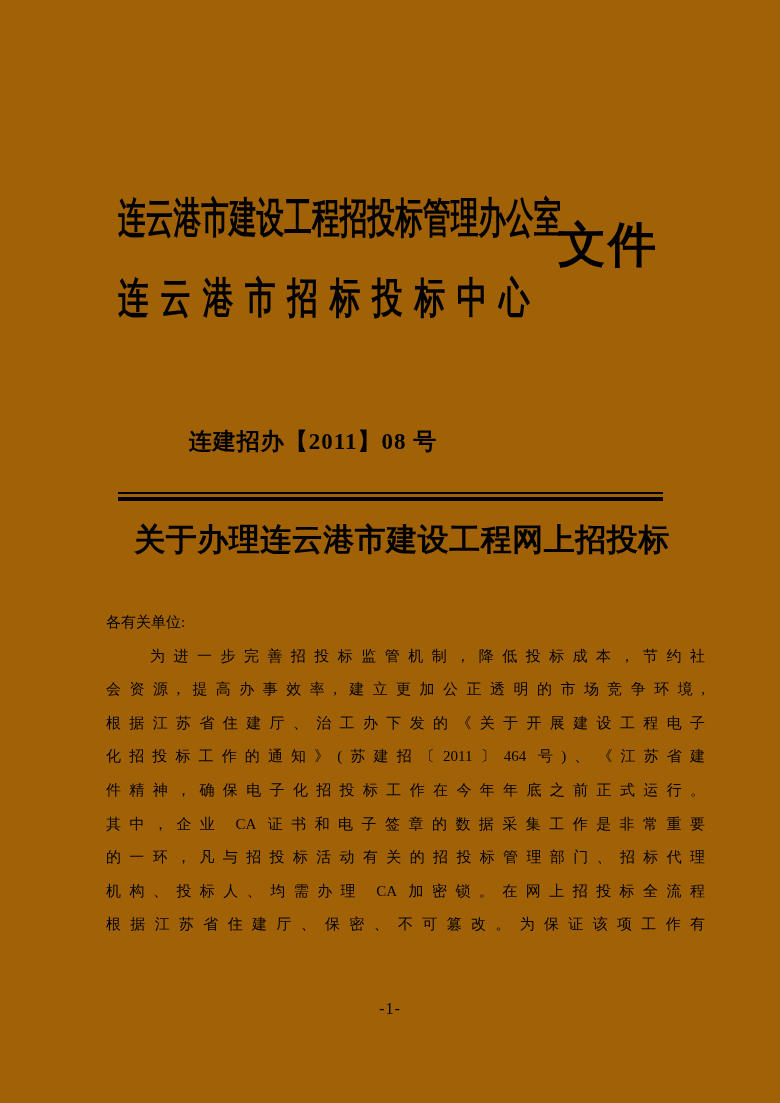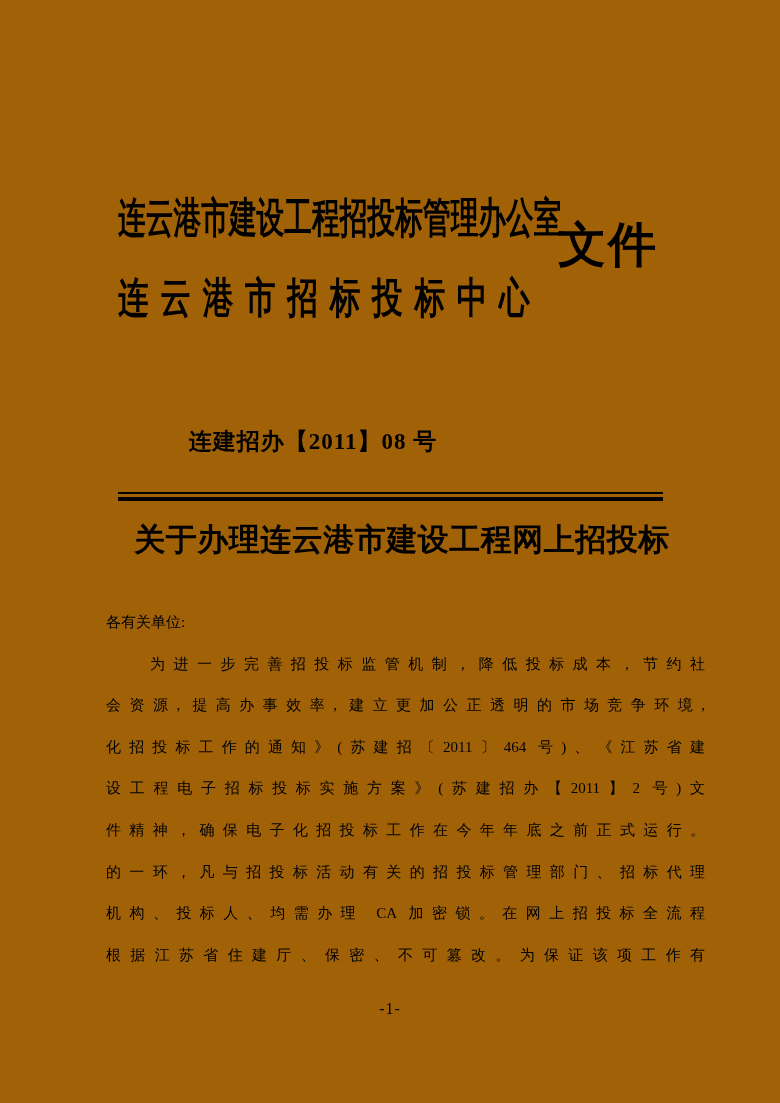--- a/index.html
+++ b/index.html
@@ -104,21 +104,20 @@
     line-height: 33.6px;
     overflow: hidden;
     white-space: normal;
   }
   .salutation {
     text-align: left;
   }
   .jline {
     text-align: justify;
     text-align-last: justify;
-    margin-top: 8px;
   }
   .indent {
     padding-left: 44px;
   }
   
   .page-number {
     position: absolute;
     left: 0;
     top: 1000px;
     width: 780px;
@@ -148,23 +147,24 @@
 
   <div class="doc-title">
     <div>关于办理连云港市建设工程网上招投标</div>
   </div>
 
   <div class="body-block">
     <div class="body-line salutation">各有关单位:</div>
 
     <div class="body-line jline indent">为进一步完善招投标监管机制，降低投标成本，节约社</div>
     <div class="body-line jline">会资源, 提高办事效率, 建立更加公正透明的市场竞争环境,</div>
+    <div class="body-line jline">根据江苏省住建厅、治工办下发的《关于开展建设工程电子</div>
     <div class="body-line jline">化招投标工作的通知》(苏建招〔2011〕464 号)、《江苏省建</div>
-    <div class="body-line jline">设工程电子招标投标实施方案》(苏建招办【2011】2 号)文</div>
     <div class="body-line jline">件精神，确保电子化招投标工作在今年年底之前正式运行。</div>
+    <div class="body-line jline">其中，企业 CA 证书和电子签章的数据采集工作是非常重要</div>
     <div class="body-line jline">的一环，凡与招投标活动有关的招投标管理部门、招标代理</div>
     <div class="body-line jline">机构、投标人、均需办理 CA 加密锁。在网上招投标全流程</div>
     <div class="body-line jline">根据江苏省住建厅、保密、不可篡改。为保证该项工作有</div>
   </div>
 
   <div class="page-number">-1-</div>
 
 </div>
 
 </body></html>

